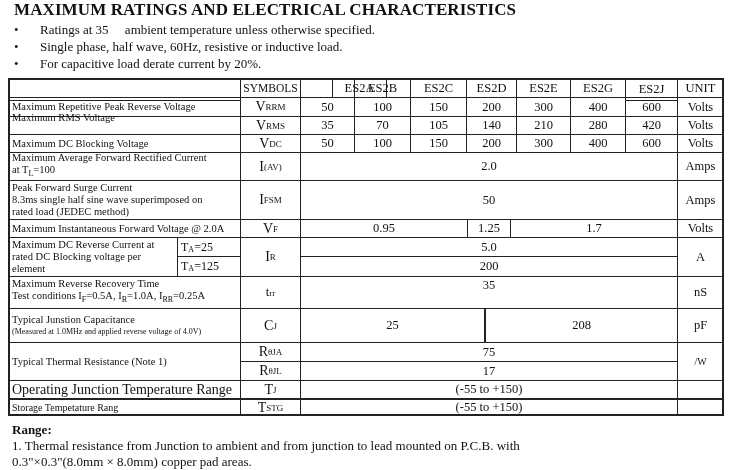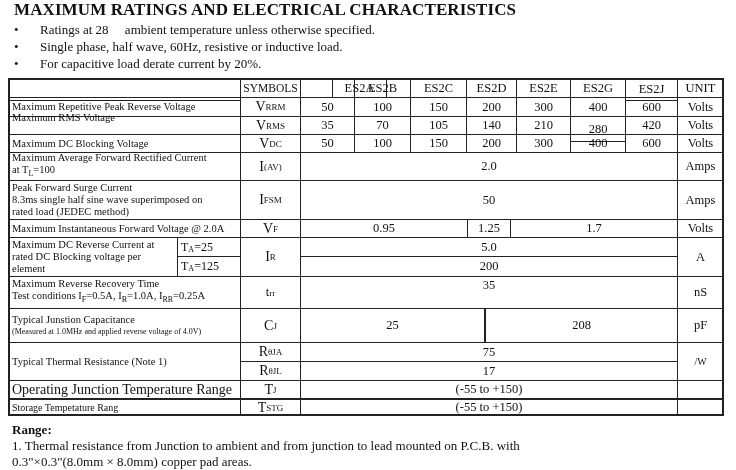--- a/index.html
+++ b/index.html
@@ -19,21 +19,21 @@
   .tiny { font-size:8px; }
   .notes { position:absolute; left:12px; top:422px; font-size:13px; line-height:16px; }
   .notes .h { font-weight:bold; }
 </style>
 </head>
 <body>
 
 <div class="title">MAXIMUM RATINGS AND ELECTRICAL CHARACTERISTICS</div>
 
 <div class="bullets">
-  <div class="b"><span class="dot">•</span><span style="white-space:pre">Ratings at 28     ambient temperature unless otherwise specified.</span></div>
+  <div class="b"><span class="dot">•</span><span style="white-space:pre">Ratings at 35     ambient temperature unless otherwise specified.</span></div>
   <div class="b"><span class="dot">•</span><span>Single phase, half wave, 60Hz, resistive or inductive load.</span></div>
   <div class="b"><span class="dot">•</span><span>For capacitive load derate current by 20%.</span></div>
 </div>
 
 <div class="tbl">
 
   <div class="cell" style="left:8px;top:78px;width:233px;height:20px;"></div>
   <div class="cell" style="left:240px;top:78px;width:61px;height:20px;font-size:11.5px;">SYMBOLS</div>
   <div class="cell" style="left:300px;top:78px;width:55px;height:20px;margin-left:32px;">ES2A</div>
   <div class="cell" style="left:354px;top:78px;width:57px;height:20px;">ES2B</div>
@@ -61,21 +61,21 @@
   <div class="cell l" style="left:8px;top:100px;width:233px;height:35px;">Maximum RMS Voltage</div>
   <div class="cell sym big" style="left:240px;top:116px;width:61px;height:19px;">
       <span>V</span>
       <sub>RMS</sub>
     </div>
   <div class="cell" style="left:300px;top:116px;width:55px;height:19px;">35</div>
   <div class="cell" style="left:354px;top:116px;width:57px;height:19px;">70</div>
   <div class="cell" style="left:410px;top:116px;width:57px;height:19px;">105</div>
   <div class="cell" style="left:466px;top:116px;width:51px;height:19px;">140</div>
   <div class="cell" style="left:516px;top:116px;width:55px;height:19px;">210</div>
-  <div class="cell" style="left:570px;top:116px;width:56px;height:26px;">280</div>
+  <div class="cell" style="left:570px;top:116px;width:56px;height:19px;">280</div>
   <div class="cell" style="left:625px;top:116px;width:53px;height:19px;">420</div>
   <div class="cell" style="left:677px;top:116px;width:47px;height:19px;">Volts</div>
 
   <div class="cell l" style="left:8px;top:134px;width:233px;height:19px;">Maximum DC Blocking Voltage</div>
   <div class="cell sym big" style="left:240px;top:134px;width:61px;height:19px;">
       <span>V</span>
       <sub>DC</sub>
     </div>
   <div class="cell" style="left:300px;top:134px;width:55px;height:19px;">50</div>
   <div class="cell" style="left:354px;top:134px;width:57px;height:19px;">100</div>

